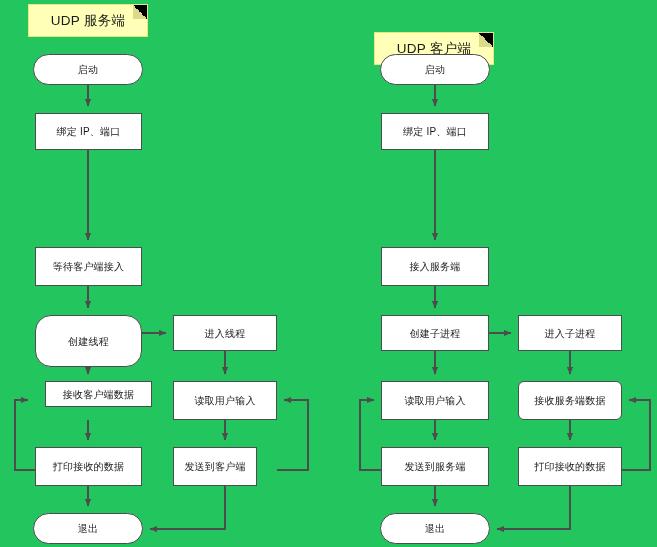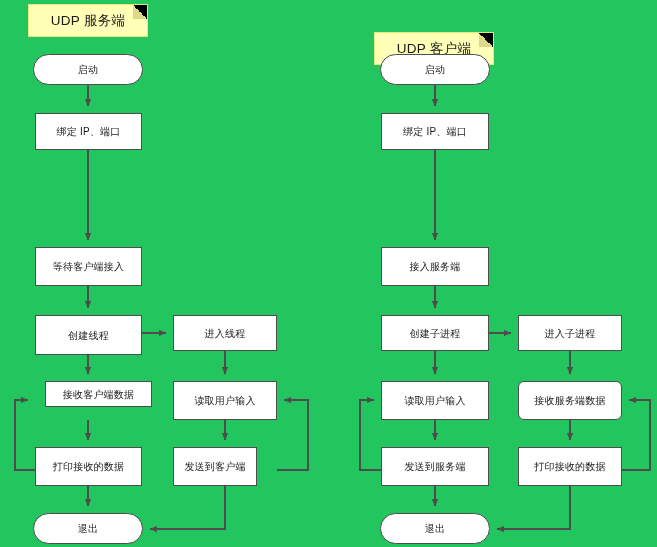--- a/index.html
+++ b/index.html
@@ -66,21 +66,21 @@
       </div>
       <div class="node pill" style="left: 33px; top: 54px; width: 110px; height: 31px; background: rgb(255, 255, 255); border-color: rgb(77, 77, 77); color: rgb(26, 26, 26);">
         <span>启动</span>
       </div>
       <div class="node" style="left: 35px; top: 113px; width: 107px; height: 37px; background: rgb(255, 255, 255); border-color: rgb(77, 77, 77); color: rgb(26, 26, 26);">
         <span>绑定 IP、端口</span>
       </div>
       <div class="node" style="left: 35px; top: 247px; width: 107px; height: 39px; background: rgb(255, 255, 255); border-color: rgb(77, 77, 77); color: rgb(26, 26, 26);">
         <span>等待客户端接入</span>
       </div>
-      <div class="node" style="left: 35px; top: 315px; width: 107px; height: 40px; background: rgb(255, 255, 255); border-color: rgb(77, 77, 77); color: rgb(26, 26, 26);">
+      <div class="node" style="left: 35px; top: 315px; width: 107px; height: 52px; background: rgb(255, 255, 255); border-color: rgb(77, 77, 77); color: rgb(26, 26, 26); border-radius: 16px;">
         <span>创建线程</span>
       </div>
       <div class="node" style="left: 35px; top: 381px; width: 107px; height: 26px; background: rgb(255, 255, 255); border-color: rgb(77, 77, 77); color: rgb(26, 26, 26); margin-left: 10px;">
         <span>接收客户端数据</span>
       </div>
       <div class="node" style="left: 35px; top: 447px; width: 107px; height: 39px; background: rgb(255, 255, 255); border-color: rgb(77, 77, 77); color: rgb(26, 26, 26);">
         <span>打印接收的数据</span>
       </div>
       <div class="node pill" style="left: 33px; top: 513px; width: 110px; height: 31px; background: rgb(255, 255, 255); border-color: rgb(77, 77, 77); color: rgb(26, 26, 26);">
         <span>退出</span>

